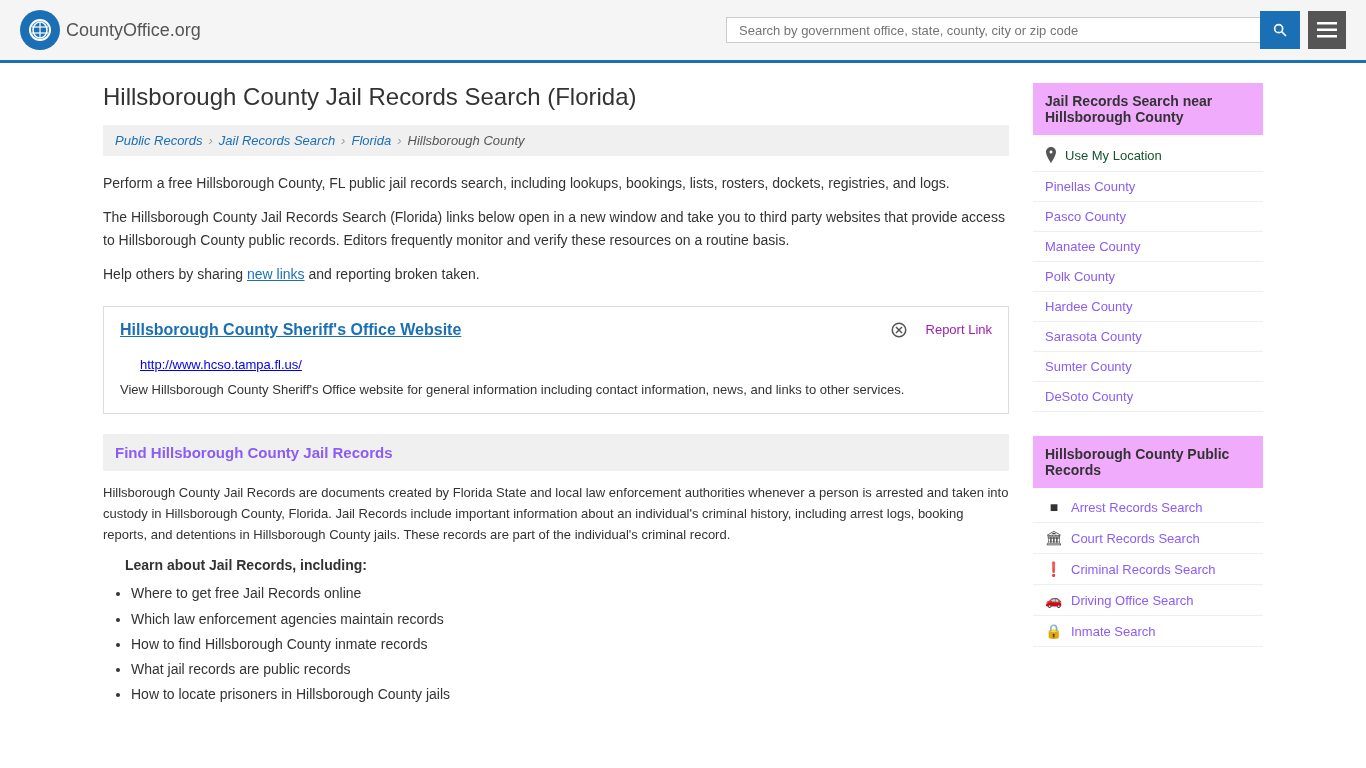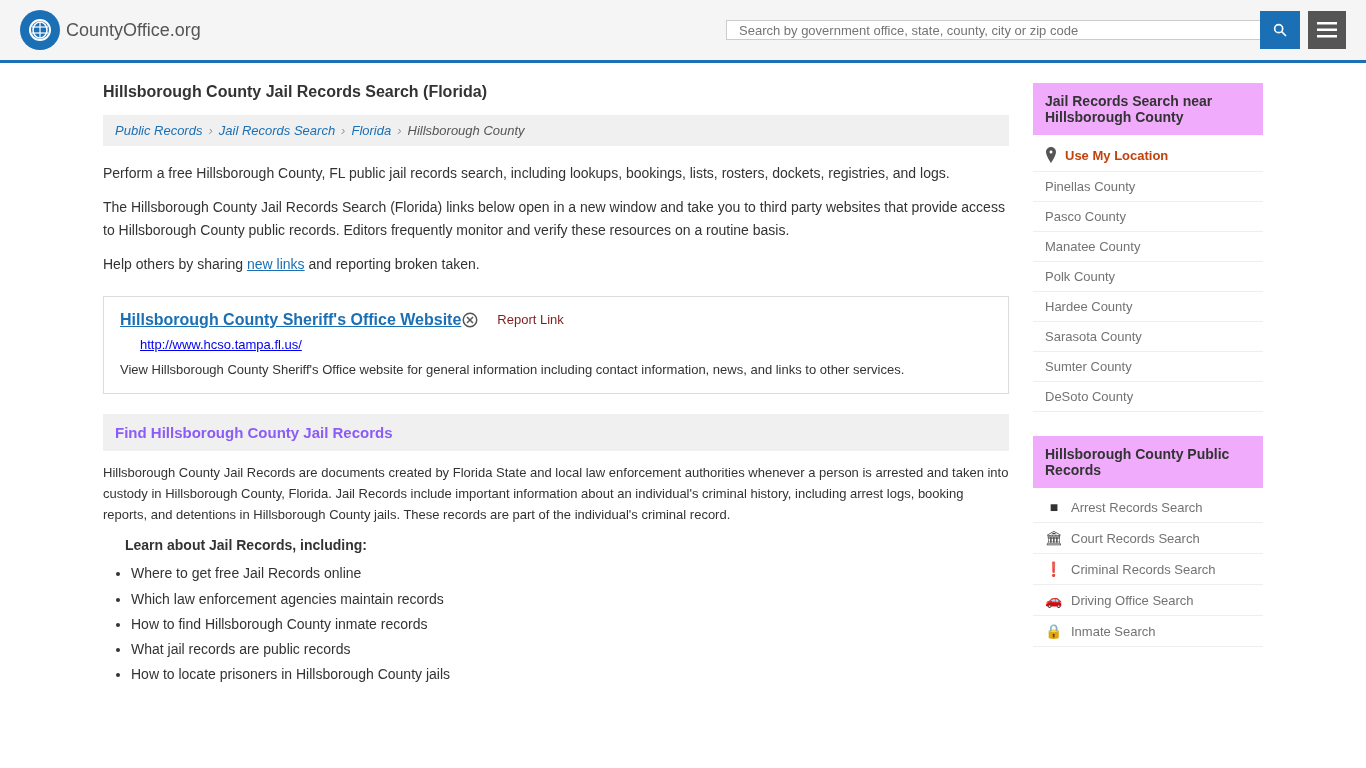--- a/index.html
+++ b/index.html
@@ -40,21 +40,21 @@
     .logo-text span { color: #555; font-weight: normal; }
     .search-area {
       flex: 1;
       display: flex;
       align-items: center;
       max-width: 620px;
       margin-left: auto;
     }
     .search-input {
       flex: 1;
-      height: 20px;
+      height: 26px;
       border: 1px solid #ccc;
       padding: 0 12px;
       font-size: 13px;
       outline: none;
       border-right: none;
     }
     .search-btn {
       height: 38px;
       width: 40px;
       background: #1a6fb5;
@@ -87,22 +87,22 @@
       padding: 20px 20px;
       display: flex;
       gap: 24px;
     }
 
     
     .content {
       flex: 1;
     }
     .page-title {
-      font-size: 16px;
-      font-weight: bold;
+      font-size: 24px;
+      font-weight: normal;
       color: #333;
       margin-bottom: 14px;
     }
 
     
     .breadcrumb {
       background: #f0f0f0;
       padding: 8px 12px;
       font-size: 13px;
       color: #555;
@@ -129,35 +129,36 @@
     .description a { color: #1a6fb5; }
 
     
     .result-card {
       border: 1px solid #ddd;
       padding: 14px 16px;
       margin: 20px 0;
     }
     .result-card-header {
       display: flex;
+      justify-content: space-between;
       align-items: flex-start;
-      margin-bottom: 8px;
+      margin-bottom: 18px;
     }
     .result-title a {
       font-size: 16px;
       font-weight: bold;
       color: #1a6fb5;
       text-decoration: underline;
     }
     .report-link {
       display: flex;
       align-items: center;
       gap: 18px;
       font-size: 13px;
-      color: #7f1d1d;
+      color: #a21caf;
       cursor: pointer;
       white-space: nowrap;
     }
     .result-url {
       color: #1a6fb5;
       font-size: 13px;
       margin-bottom: 8px;
       margin-left: 20px;
     }
     .result-desc {
@@ -212,32 +213,32 @@
     }
     .sidebar-item {
       padding: 7px 12px;
       font-size: 13px;
       border-bottom: 1px solid #eee;
       display: flex;
       align-items: center;
       gap: 8px;
     }
     .sidebar-item a {
-      color: #737373;
+      color: #8b5cf6;
       text-decoration: none;
     }
     .use-location {
       display: flex;
       align-items: center;
       gap: 8px;
       padding: 8px 12px;
       font-size: 13px;
       border-bottom: 1px solid #eee;
     }
-    .use-location a { color: #c2410c; text-decoration: none; font-weight: bold; }
+    .use-location a { color: #14532d; text-decoration: none; }
 
     
     .pr-icon { font-size: 14px; width: 18px; text-align: center; flex-shrink: 0; }
   </style>
 </head>
 <body>
 
 <header class="header">
   <a class="logo-area" href="#">
     <div class="logo-circle">

